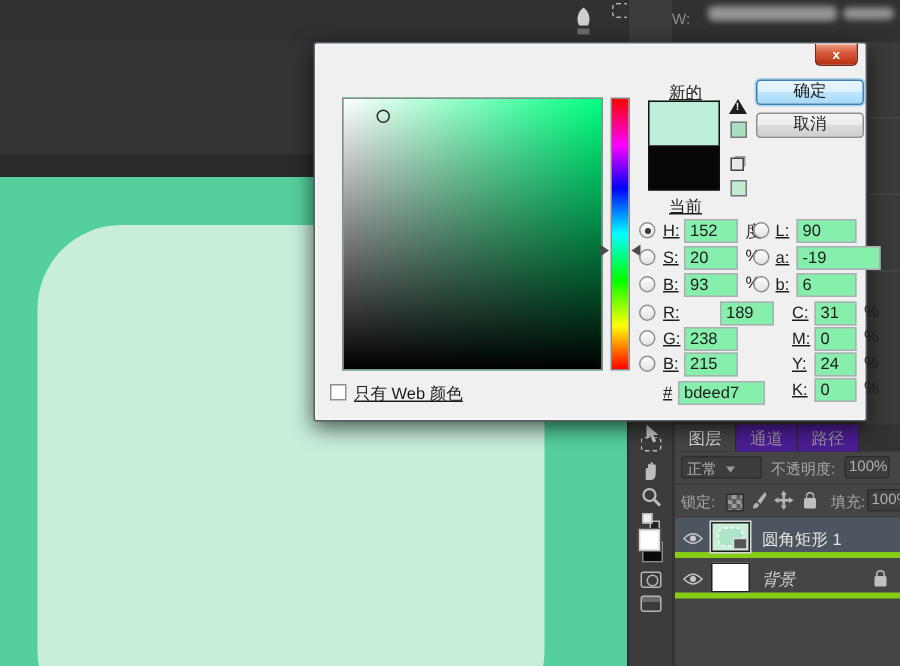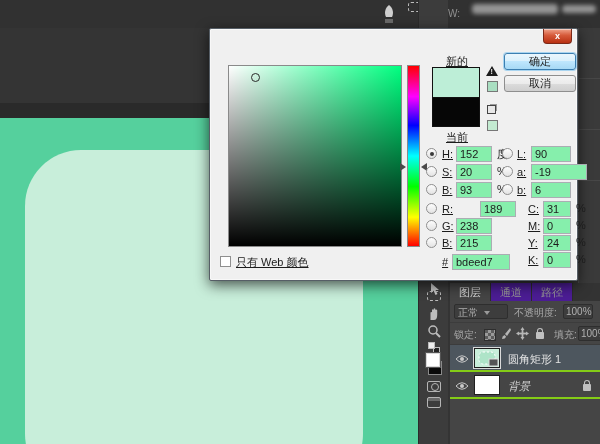--- a/index.html
+++ b/index.html
@@ -48,21 +48,21 @@
   .caret { display:inline-block; width:0; height:0; border-left:3px solid transparent; border-right:3px solid transparent;
            border-top:4px solid #9a9a9a; vertical-align:middle; margin-left:3px; }
   .ficon { display:inline-flex; width:15px; height:15px; align-items:center; justify-content:center; color:#b5b5b5; }
   .half-circle { width:10px; height:10px; border-radius:50%; border:1px solid #b5b5b5;
                  background:linear-gradient(90deg,#b5b5b5 50%,transparent 50%); }
   .pic-ic { width:12px; height:9px; border:1px solid #b5b5b5; position:relative; overflow:hidden; }
   .pic-ic::after { content:""; position:absolute; left:1px; bottom:-2px; border-left:4px solid transparent;
                    border-right:4px solid transparent; border-bottom:5px solid #b5b5b5; }
   .shape-ic { width:10px; height:10px; border:1px solid #b5b5b5; border-radius:3px; }
   .page-ic { width:9px; height:11px; border:1px solid #b5b5b5; border-radius:1px 3px 1px 1px; }
-  .layer-row { position:relative; height:27px; border-bottom:2px solid #84cc16; }
+  .layer-row { position:relative; height:27px; border-bottom:4px solid #84cc16; }
   .layer-row.selected { background:#4d565e; }
   .thumb { position:absolute; top:3px; width:26px; height:20px; border:1px solid #1f1f1f; background:#fff; }
   .lname { position:absolute; top:7px; font-size:11px; color:#d2d2d2; white-space:nowrap; }
   .checker { width:12px; height:12px; border:1px solid #2e2e2e;
              background:repeating-conic-gradient(#9a9a9a 0 25%, #5c5c5c 0 50%); background-size:6px 6px; }
   .lockpad { width:8px; height:7px; background:#c0c0c0; border-radius:1px; position:relative; }
   .lockpad::before { content:""; position:absolute; left:1px; top:-4px; width:4px; height:4px;
                      border:1.5px solid #c0c0c0; border-bottom:none; border-radius:3px 3px 0 0; }
   .link8 { width:5px; height:11px; display:inline-block; position:relative; }
   .link8::before,.link8::after { content:""; position:absolute; left:0; width:4px; height:4px; border:1px solid #cfcfcf; border-radius:50%; }

